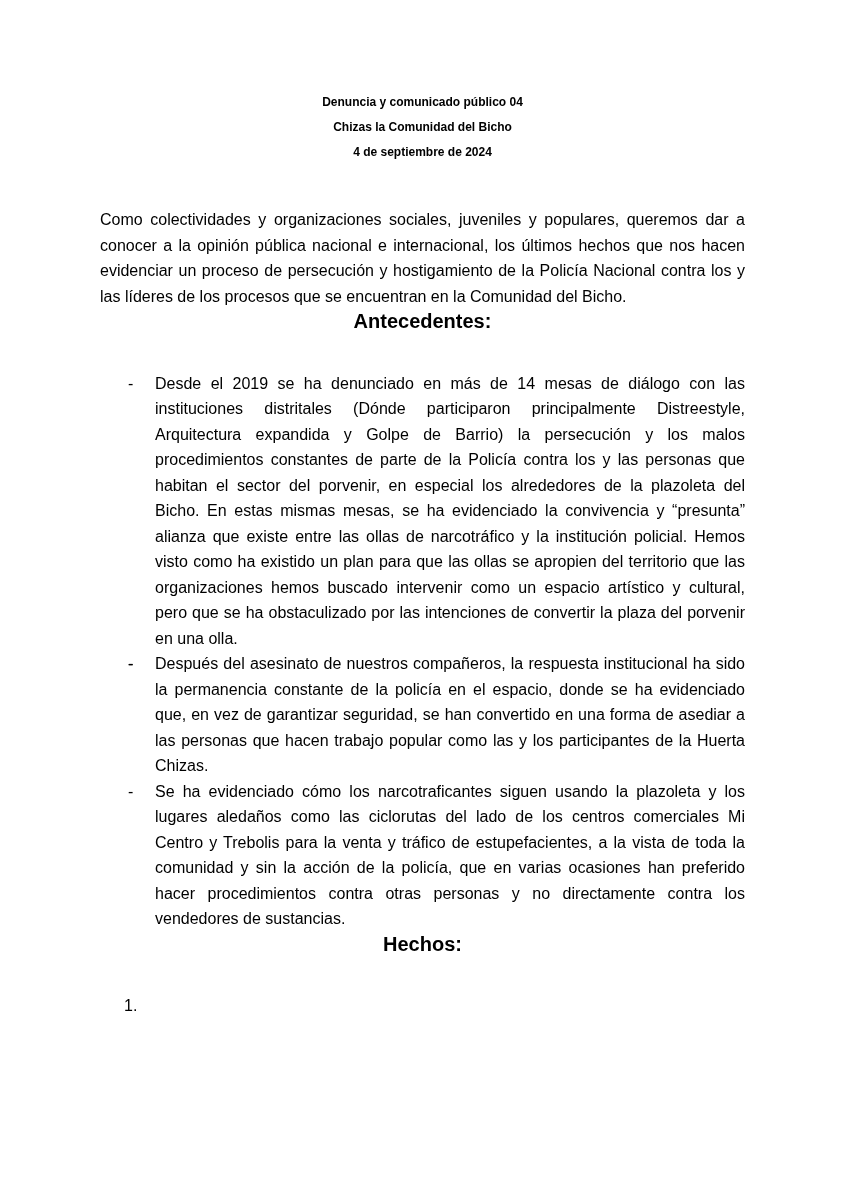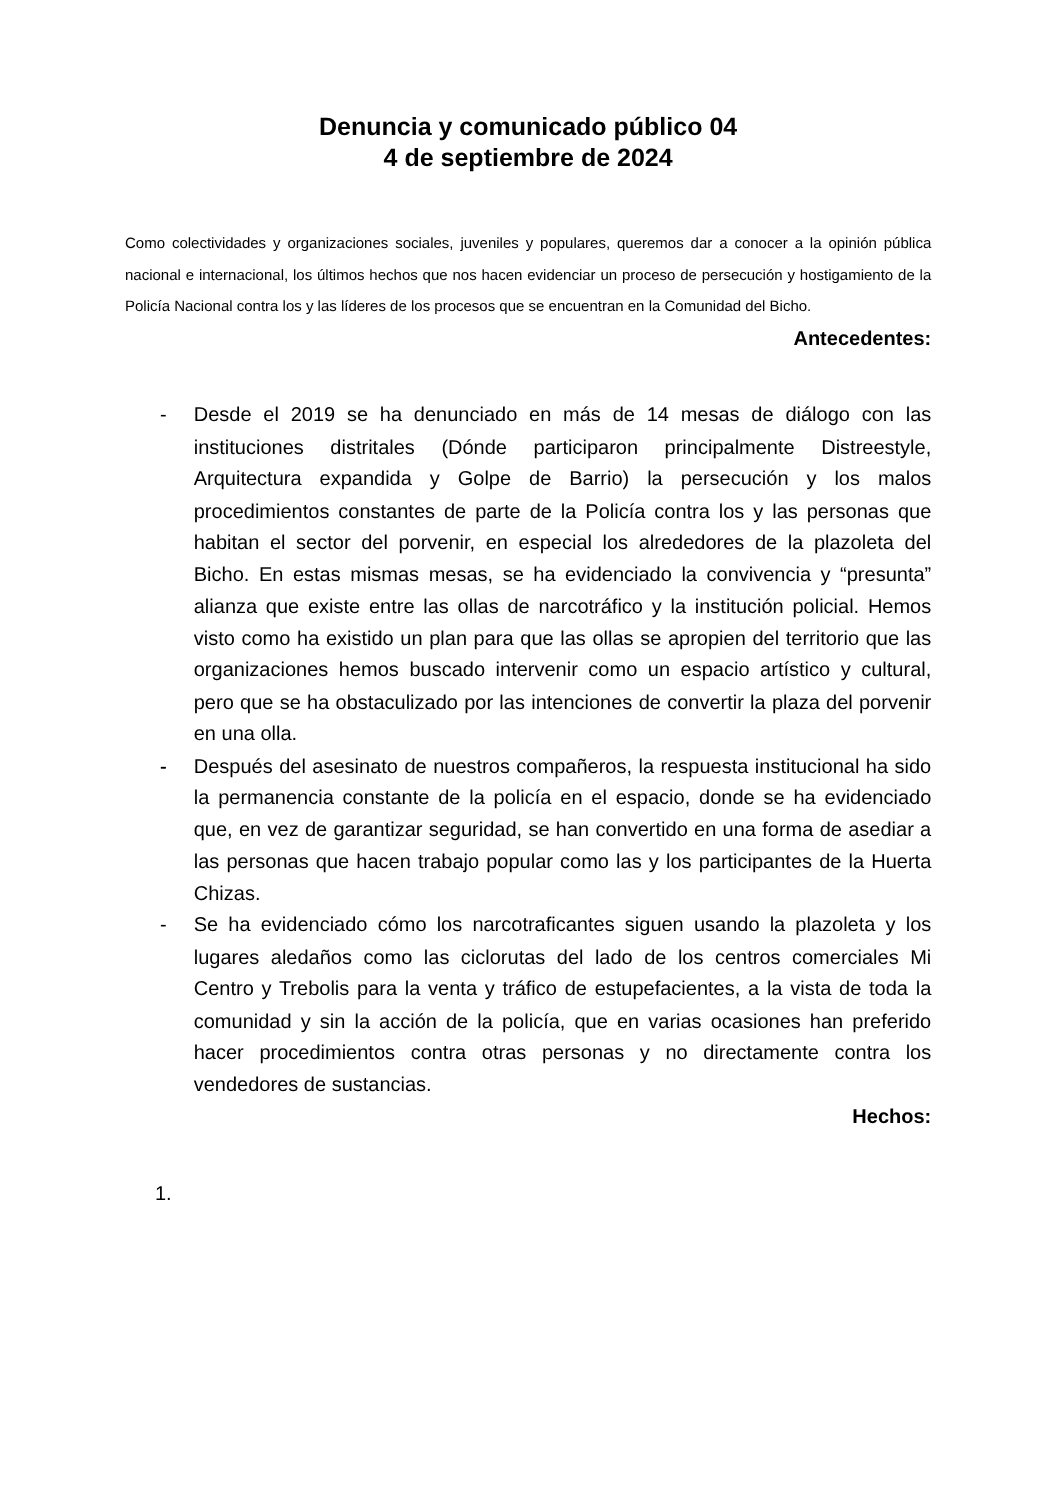--- a/index.html
+++ b/index.html
@@ -17,40 +17,40 @@
     .page {
       box-sizing: border-box;
       width: 849px;
       height: 1200px;
       padding: 90px 104px 40px 100px;
       background: #ffffff;
     }
     .title-block {
       text-align: center;
       font-weight: bold;
-      font-size: 20px;
+      font-size: 12px;
       line-height: 25px;
       margin: 0 0 42px 0;
     }
     .title-line {
       white-space: normal;
     }
     .body-text {
-      font-size: 12px;
+      font-size: 16px;
       line-height: 25.5px;
       text-align: justify;
     }
     .intro {
       margin: 0;
     }
     .section-heading {
       font-weight: bold;
-      font-size: 16px;
+      font-size: 20px;
       line-height: 25.5px;
-      text-align: right;
+      text-align: center;
       margin: 0;
     }
     .section-heading.spaced-top {
     }
     .item-list {
       margin-top: 36px;
     }
     .list-item {
       position: relative;
       padding-left: 55px;
@@ -68,20 +68,21 @@
       left: 24px;
     }
   </style>
 </head>
 <body>
 
 <div class="page">
 
   <div class="title-block">
     <div class="title-line">Denuncia y comunicado público 04</div>
+    <div class="title-line">Chizas la Comunidad del Bicho</div>
     <div class="title-line">4 de septiembre de 2024</div>
   </div>
 
   <p class="body-text intro">Como colectividades y organizaciones sociales, juveniles y populares, queremos dar a conocer a la opinión pública nacional e internacional, los últimos hechos que nos hacen evidenciar un proceso de persecución y hostigamiento de la Policía Nacional contra los y las líderes de los procesos que se encuentran en la Comunidad del Bicho.</p>
 
   <h2 class="section-heading">Antecedentes:</h2>
 
   <div class="item-list">
 
     <div class="list-item">

